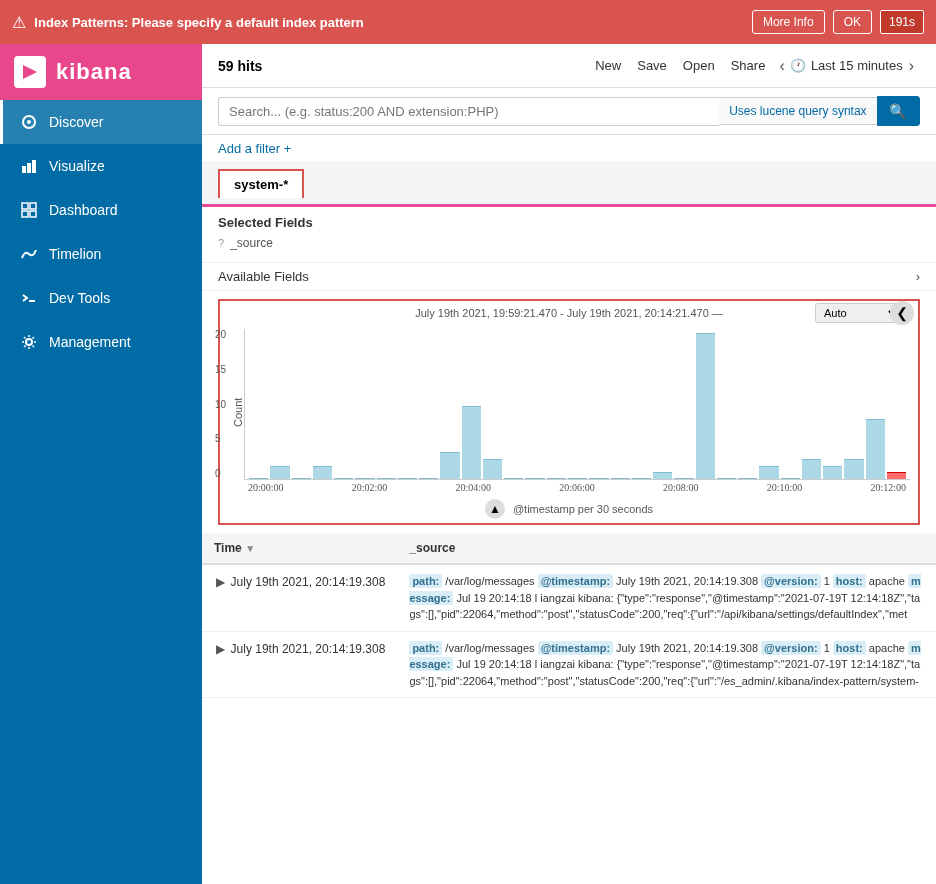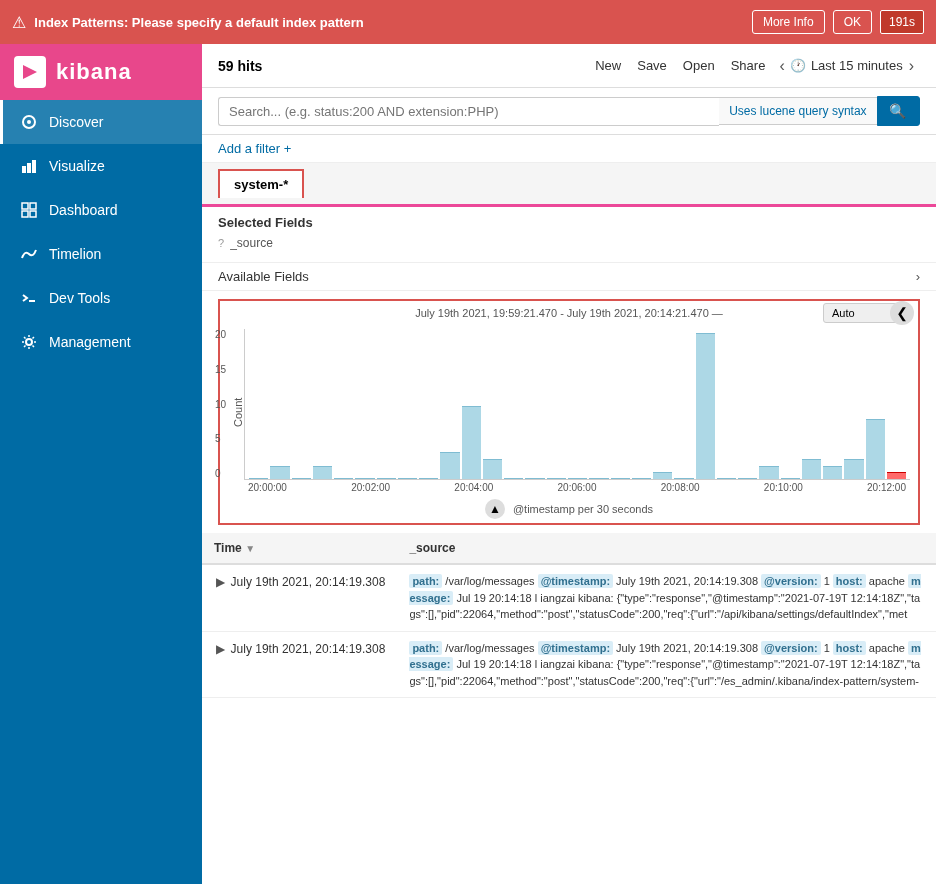--- a/index.html
+++ b/index.html
@@ -229,21 +229,21 @@
       font-size: 11px;
       color: #555;
       padding: 6px;
       position: relative;
       display: flex;
       align-items: center;
       justify-content: center;
     }
     .chart-header .auto-select {
       position: absolute;
-      right: 8px;
+      right: 16px;
       display: flex;
       align-items: center;
       gap: 4px;
     }
     .chart-header select {
       font-size: 11px;
       padding: 2px 4px;
       border: 1px solid #ccc;
       border-radius: 3px;
     }
@@ -273,20 +273,21 @@
       min-width: 8px;
       border-top: 1px solid #7fbcd2;
     }
     .chart-bar.highlight { background: #ff6b6b; border-top-color: #cc0000; }
     .chart-x-labels {
       display: flex;
       justify-content: space-between;
       padding: 2px 4px;
       font-size: 10px;
       color: #555;
+      font-family: Liberation Serif, serif;
     }
     .chart-y-labels {
       position: absolute;
       left: -30px;
       top: 0;
       height: 100%;
       display: flex;
       flex-direction: column-reverse;
       justify-content: space-between;
       font-size: 10px;

